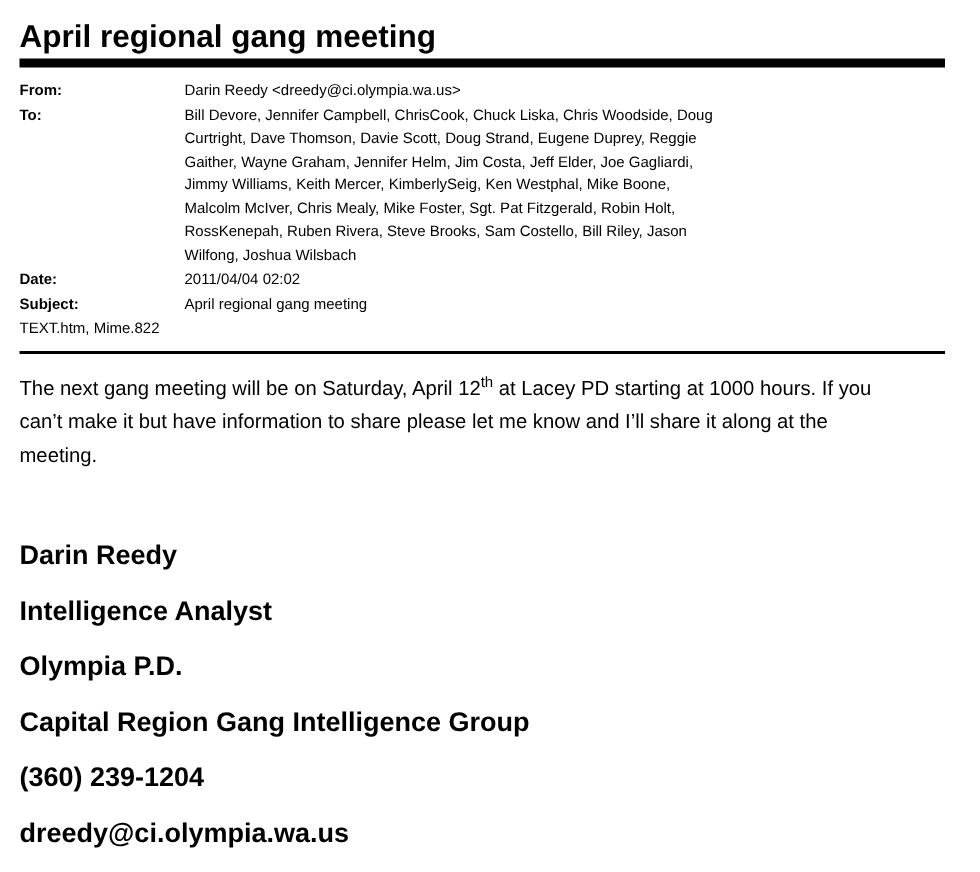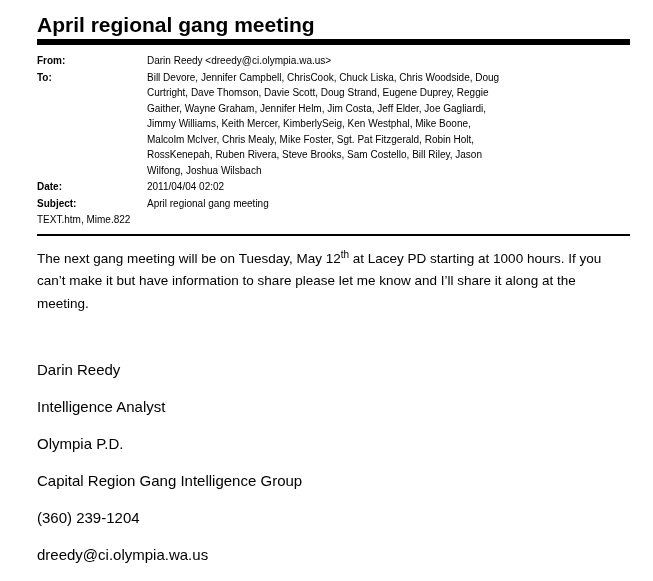--- a/index.html
+++ b/index.html
@@ -11,21 +11,21 @@
     width: 653px;
     height: 581px;
     font-family: "Liberation Sans", sans-serif;
     color: #000000;
     overflow: hidden;
   }
   .page {
     box-sizing: border-box;
     width: 653px;
     height: 581px;
-    padding: 10px 23px 0 37px;
+    padding: 10px 23px 0 13px;
   }
   .title {
     font-size: 21px;
     font-weight: bold;
     margin: 3px 0 0 0;
     letter-spacing: 0px;
   }
   .title-rule {
     height: 6px;
     background: #000000;
@@ -57,21 +57,22 @@
     font-size: 13.5px;
     line-height: 22.5px;
   }
   .body-line sup {
     font-size: 10px;
     line-height: 0;
     vertical-align: 5px;
   }
   .signature {
     margin-top: 48px;
-    font-size: 15px;
+    font-size: 18px;
+    font-weight: bold;
   }
   .sig-line {
     line-height: 14px;
     margin-bottom: 23px;
   }
 </style>
 </head>
 <body>
 
 <div class="page">
@@ -111,21 +112,21 @@
 
     <div class="hrow">
       <div class="hvalue">TEXT.htm, Mime.822</div>
     </div>
 
   </div>
 
   <div class="separator"></div>
 
   <div class="body-text">
-    <div class="body-line"><span>The next gang meeting will be on Tuesday, May 12</span><sup>th</sup><span> at Lacey PD starting at 1000 hours. If you</span></div>
+    <div class="body-line"><span>The next gang meeting will be on Saturday, April 12</span><sup>th</sup><span> at Lacey PD starting at 1000 hours. If you</span></div>
     <div class="body-line">can’t make it but have information to share please let me know and I’ll share it along at the</div>
     <div class="body-line">meeting.</div>
   </div>
 
   <div class="signature">
     <div class="sig-line">Darin Reedy</div>
     <div class="sig-line">Intelligence Analyst</div>
     <div class="sig-line">Olympia P.D.</div>
     <div class="sig-line">Capital Region Gang Intelligence Group</div>
     <div class="sig-line">(360) 239-1204</div>

